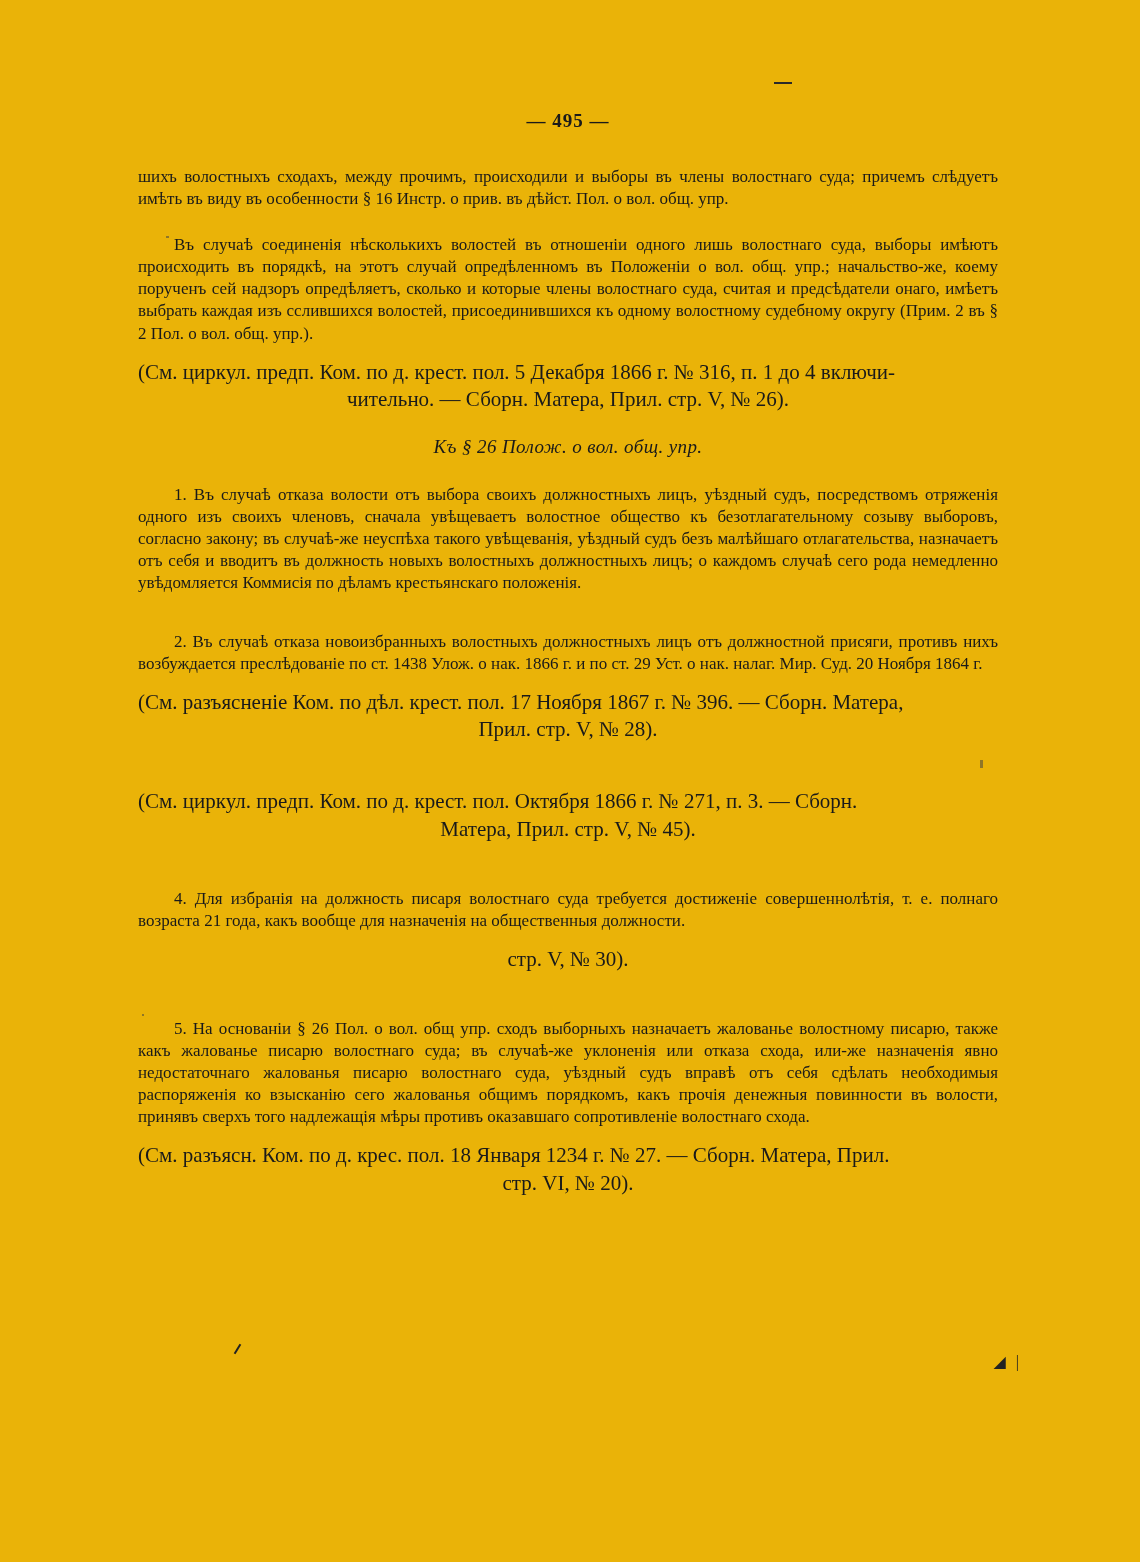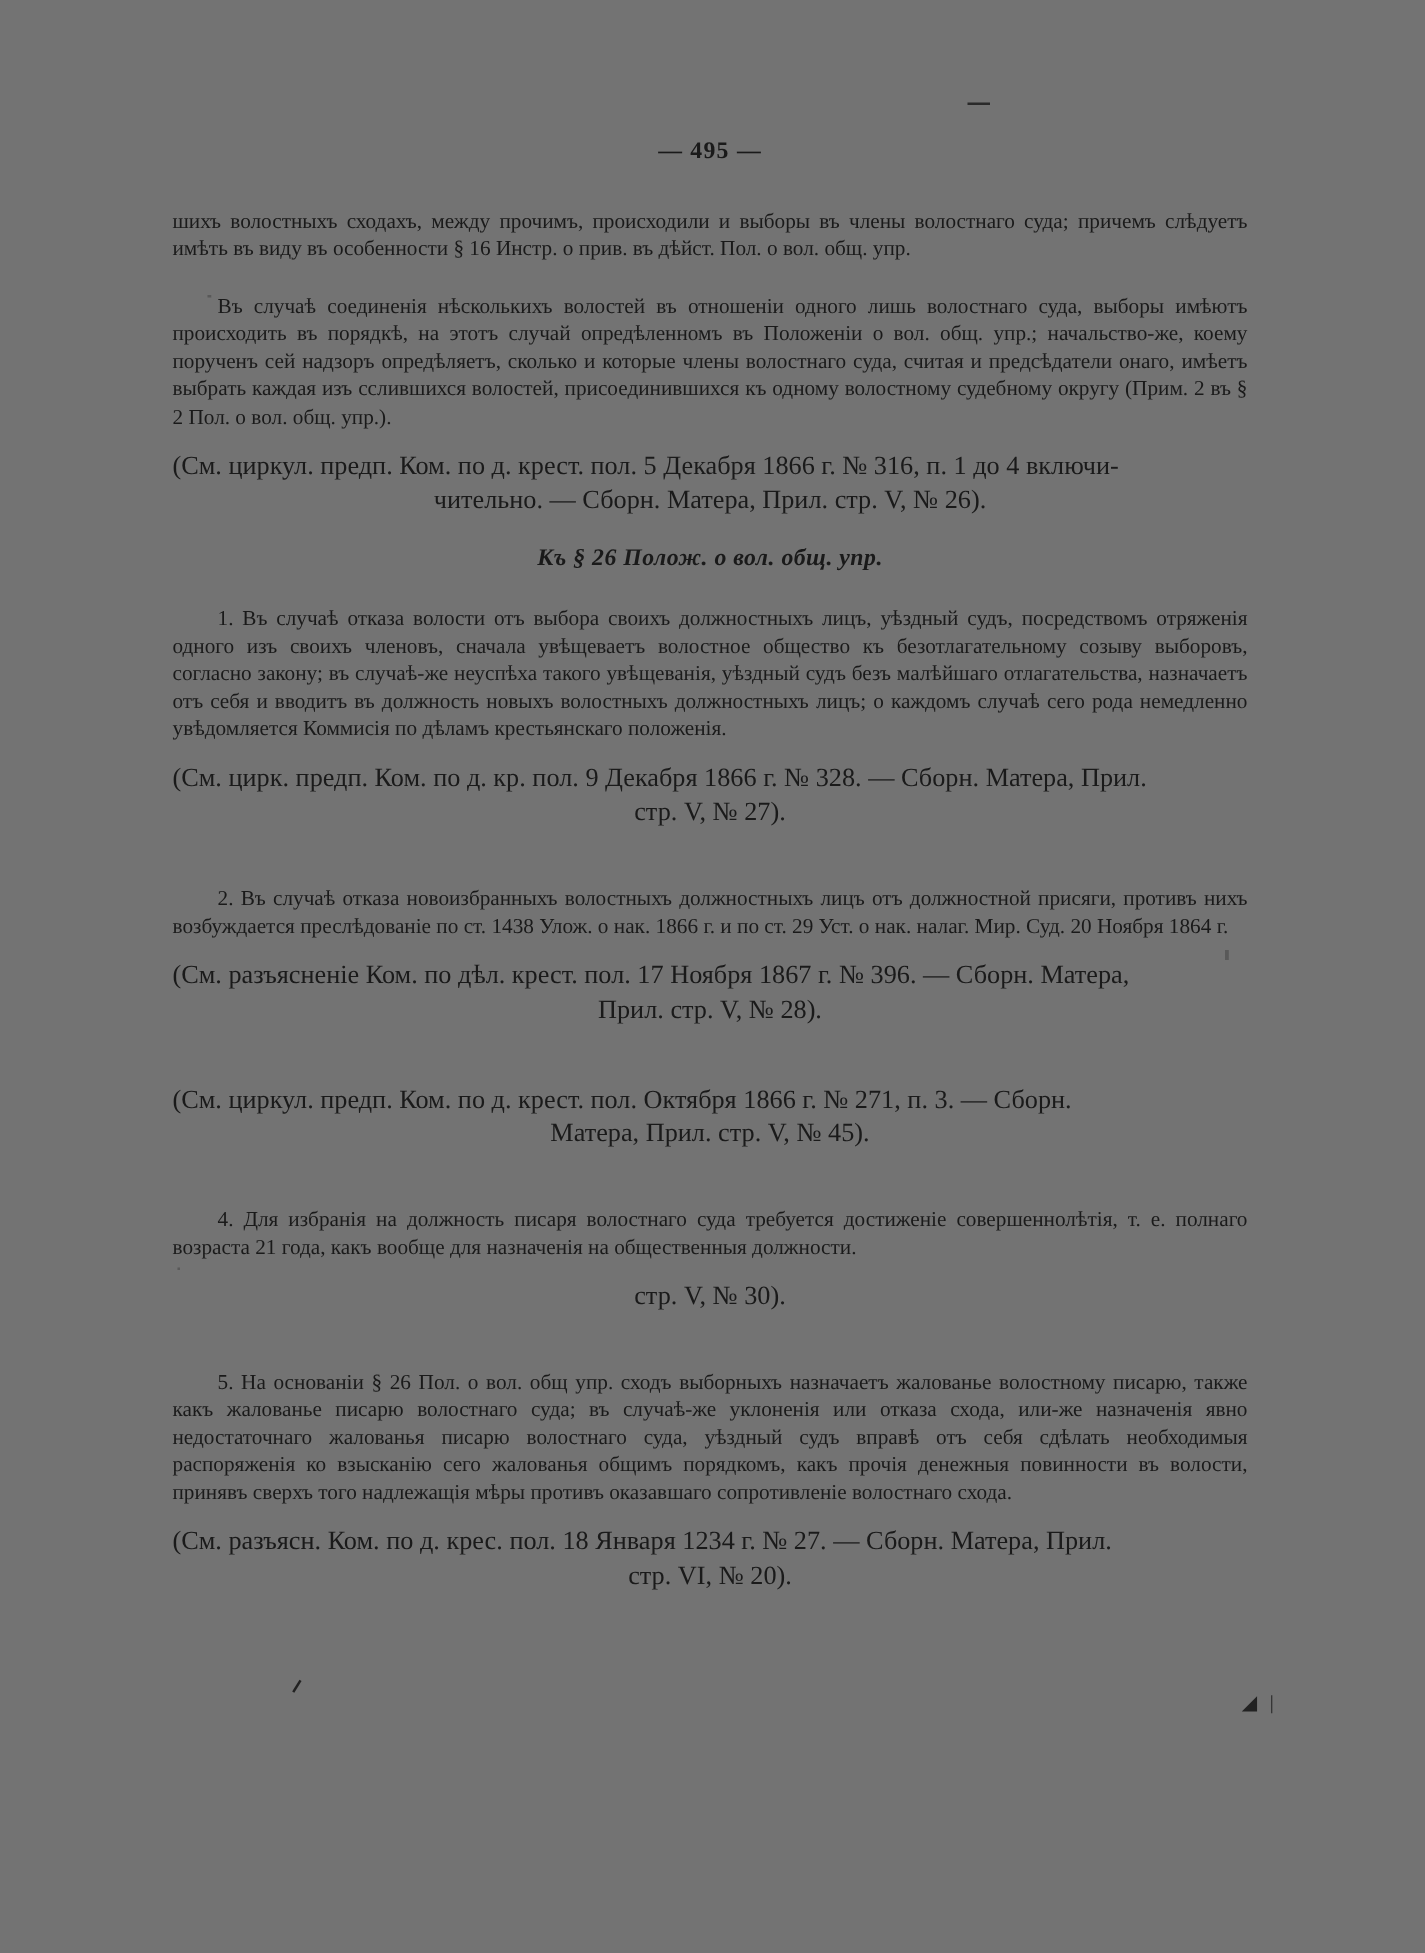--- a/index.html
+++ b/index.html
@@ -4,21 +4,21 @@
 <style>
   html, body {
     margin: 0;
     padding: 0;
     background: #ffffff;
   }
   .page {
     position: relative;
     width: 1140px;
     height: 1562px;
-    background: #737373;
+    background: #eab308;
     font-family: "Liberation Serif", serif;
     color: #1a1a1a;
     overflow: hidden;
   }
   .content {
     position: absolute;
     left: 138px;
     top: 110px;
     width: 860px;
   }
@@ -56,21 +56,20 @@
   .cite .ctr {
     display: block;
     text-align: center;
   }
   .section-head {
     text-align: center;
     font-style: italic;
     font-size: 19px;
     margin: 18px 0 26px 0;
     letter-spacing: 0.4px;
-    font-weight: bold;
   }
   .gap-sm { height: 10px; }
   .gap-md { height: 22px; }
   
   .speck {
     position: absolute;
     background: #444;
     opacity: 0.55;
   }
   .mark-bottom-left {
@@ -121,24 +120,20 @@
 
     <div class="cite">
       <span>(См. циркул. предп. Ком. по д. крест. пол. 5 Декабря 1866 г. № 316, п. 1 до 4 включи-</span>
       <span class="ctr">чительно. — Сборн. Матера, Прил. стр. V, № 26).</span>
     </div>
 
     <div class="section-head">Къ § 26 Полож. о вол. общ. упр.</div>
 
     <p class="indent">1. Въ случаѣ отказа волости отъ выбора своихъ должностныхъ лицъ, уѣздный судъ, посредствомъ отряженія одного изъ своихъ членовъ, сначала увѣщеваетъ волостное общество къ безотлагательному созыву выборовъ, согласно закону; въ случаѣ-же неуспѣха такого увѣщеванія, уѣздный судъ безъ малѣйшаго отлагательства, назначаетъ отъ себя и вводитъ въ должность новыхъ волостныхъ должностныхъ лицъ; о каждомъ случаѣ сего рода немедленно увѣдомляется Коммисія по дѣламъ крестьянскаго положенія.</p>
 
-    <div class="cite">
-      <span>(См. цирк. предп. Ком. по д. кр. пол. 9 Декабря 1866 г. № 328. — Сборн. Матера, Прил.</span>
-      <span class="ctr">стр. V, № 27).</span>
-    </div>
 
     <div class="gap-md"></div>
 
     <p class="indent">2. Въ случаѣ отказа новоизбранныхъ волостныхъ должностныхъ лицъ отъ должностной присяги, противъ нихъ возбуждается преслѣдованіе по ст. 1438 Улож. о нак. 1866 г. и по ст. 29 Уст. о нак. налаг. Мир. Суд. 20 Ноября 1864 г.</p>
 
     <div class="cite">
       <span>(См. разъясненіе Ком. по дѣл. крест. пол. 17 Ноября 1867 г. № 396. — Сборн. Матера,</span>
       <span class="ctr">Прил. стр. V, № 28).</span>
     </div>
 

